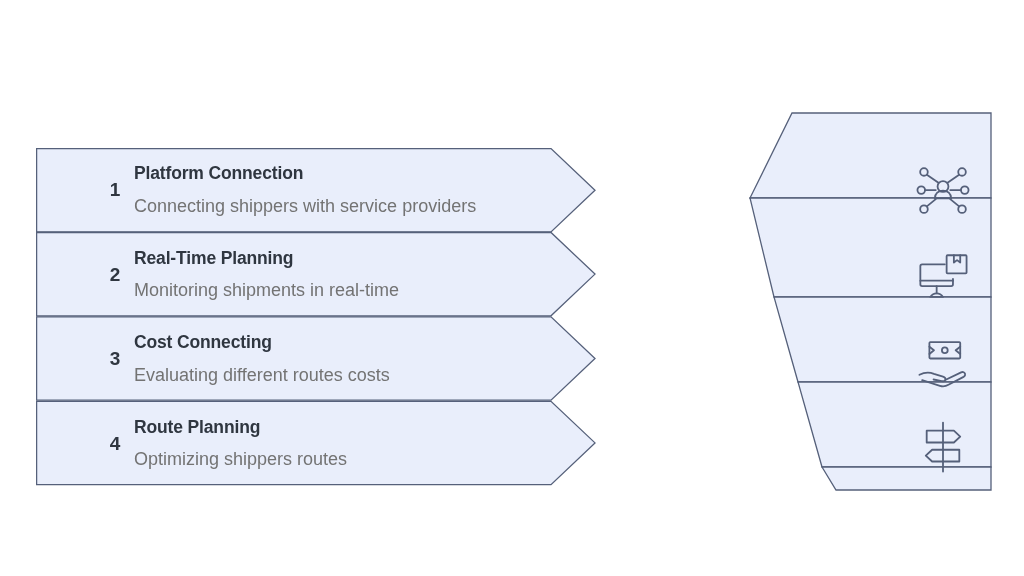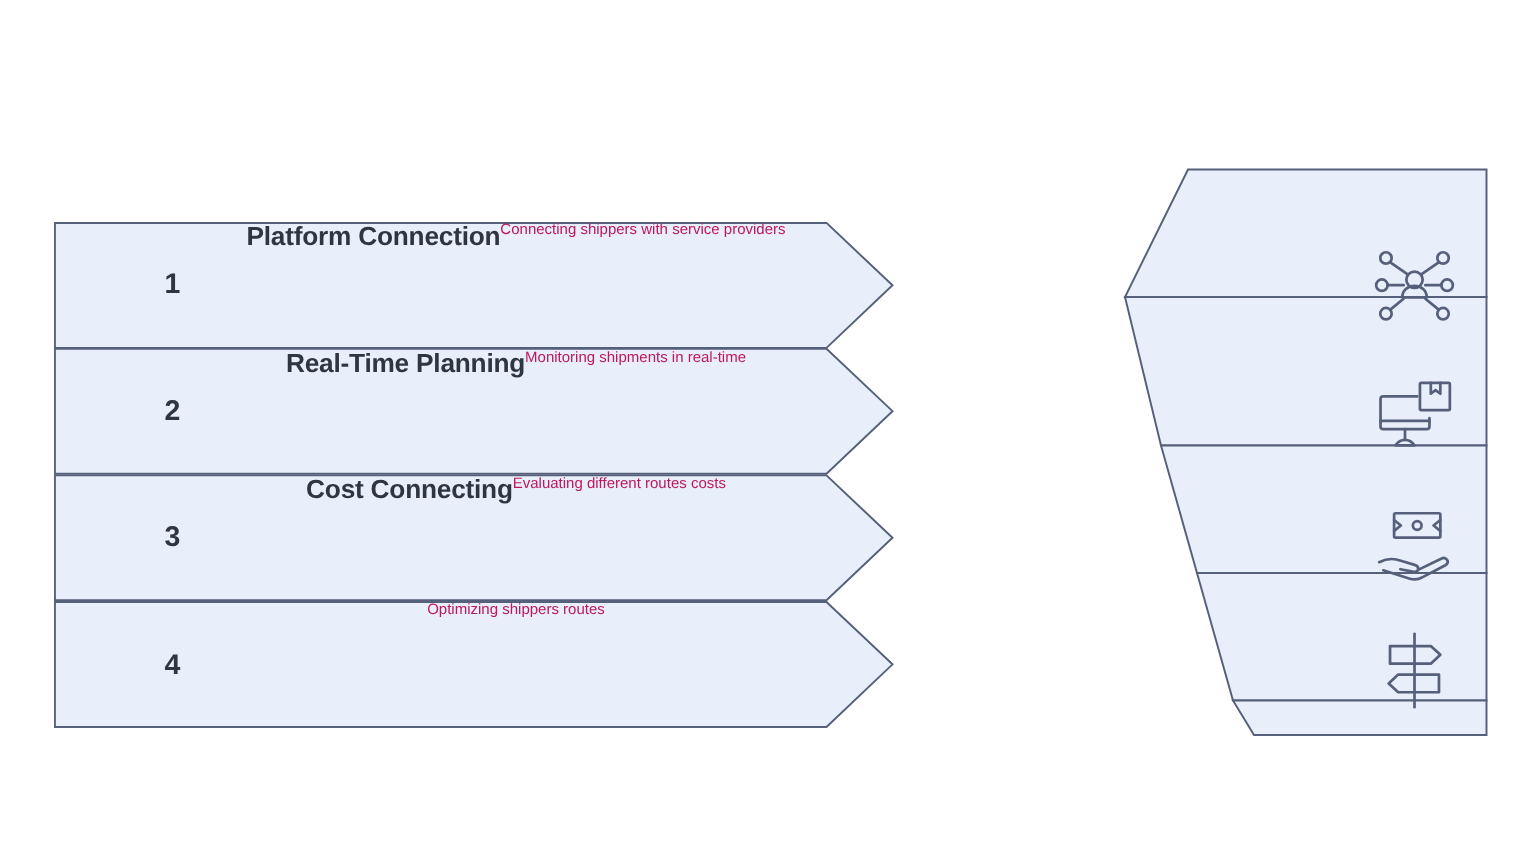--- a/index.html
+++ b/index.html
@@ -33,34 +33,34 @@
     width:34px; height:84.5px;
     display:flex;align-items:center;justify-content:center;
     font-size:19px;font-weight:bold;
     color:#2f3640;
     letter-spacing:0px;
   }
   .row-body{
     position:absolute;
     left:98px; top:0;
     width:420px; height:85px;
-    display:flex;flex-direction:row;justify-content:center;
+    display:flex;flex-direction:column;justify-content:center;
   }
   .row-title{
     font-size:17.5px;
     font-weight:bold;
     color:#2f3640;
     line-height:1.1;
     margin-bottom:13px;
     letter-spacing:-0.15px;
   }
   .row-sub{
-    font-size:10px;
+    font-size:18px;
     font-weight:normal;
-    color:#be185d;
+    color:#737373;
     line-height:1.1;
     letter-spacing:0px;
   }
 
   
   .right-col{
     position:absolute;
     left:748px; top:112px;
     width:244px; height:380px;
   }
@@ -111,20 +111,21 @@
       <div class="row-num">3</div>
       <div class="row-body">
         <div class="row-title">Cost Connecting</div>
         <div class="row-sub">Evaluating different routes costs</div>
       </div>
     </div>
 
     <div class="row-text" style="top:253.3px;">
       <div class="row-num">4</div>
       <div class="row-body">
+        <div class="row-title">Route Planning</div>
         <div class="row-sub">Optimizing shippers routes</div>
       </div>
     </div>
   </div>
 
   <div class="right-col">
 
     <svg class="right-svg" viewBox="0 0 244 380">
 
       <path d="M44 1 L243 1 L243 86 L2 86 L44 1 Z" fill="#e9eefb" stroke="#55607a" stroke-width="1.3" stroke-linejoin="miter"></path>

